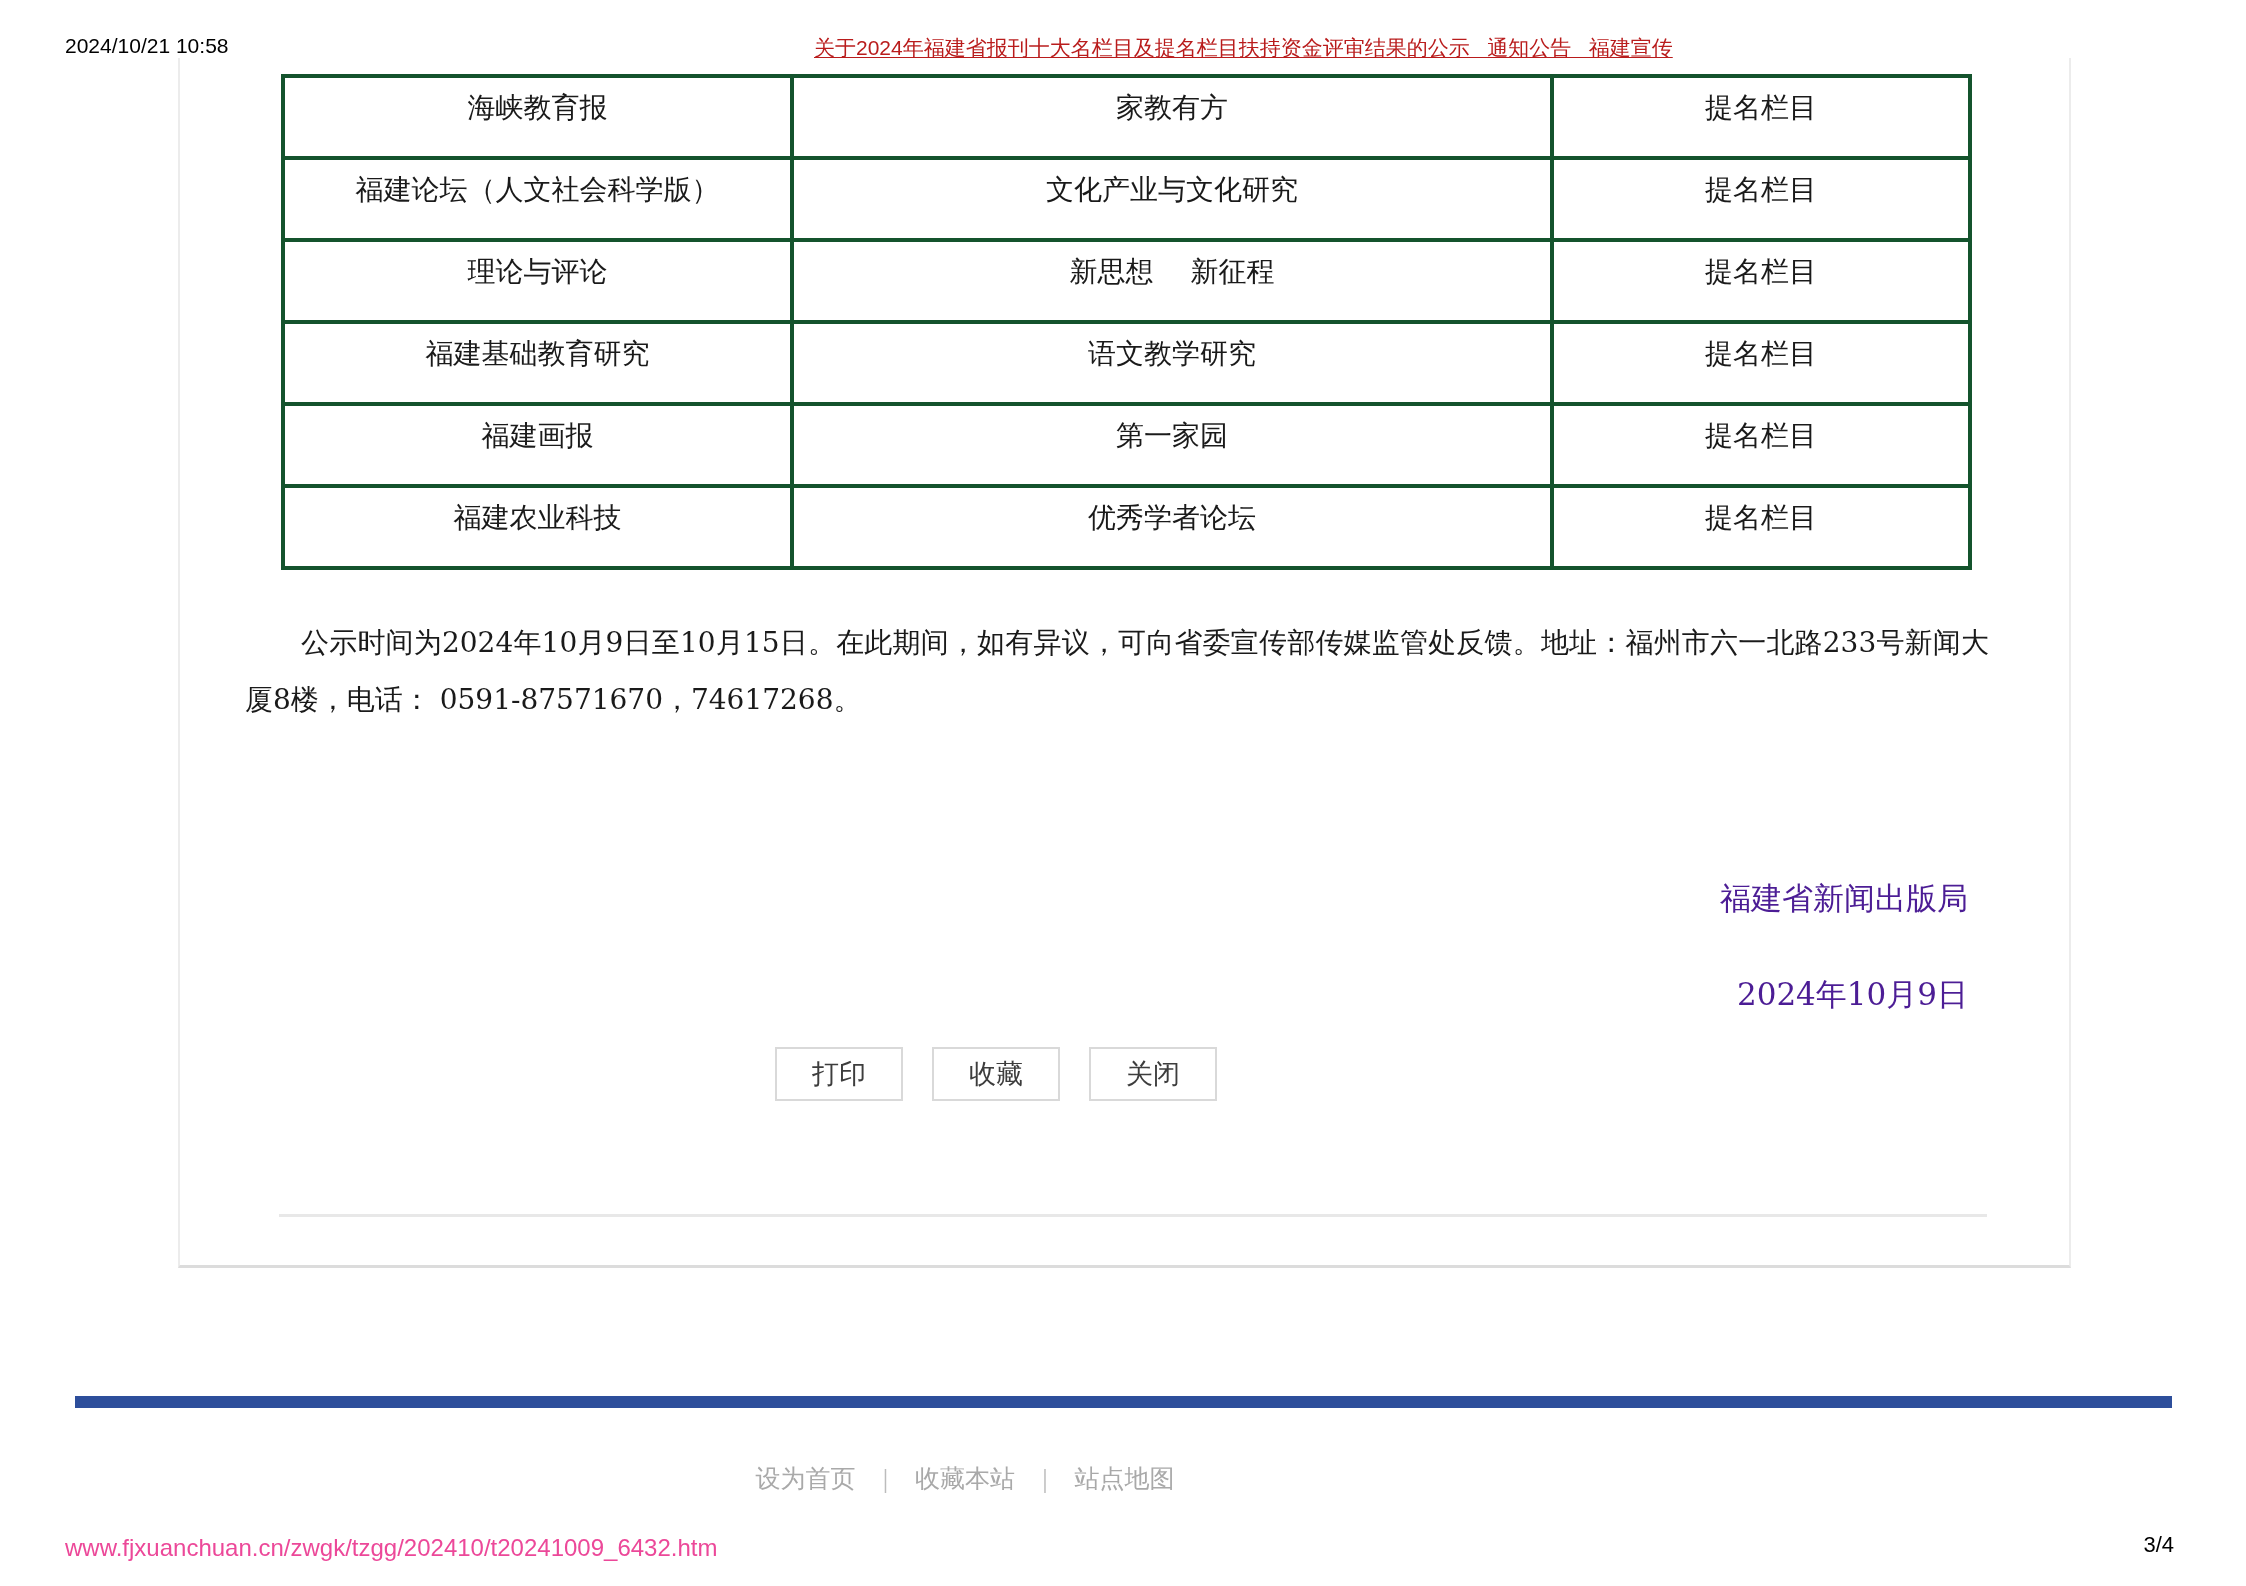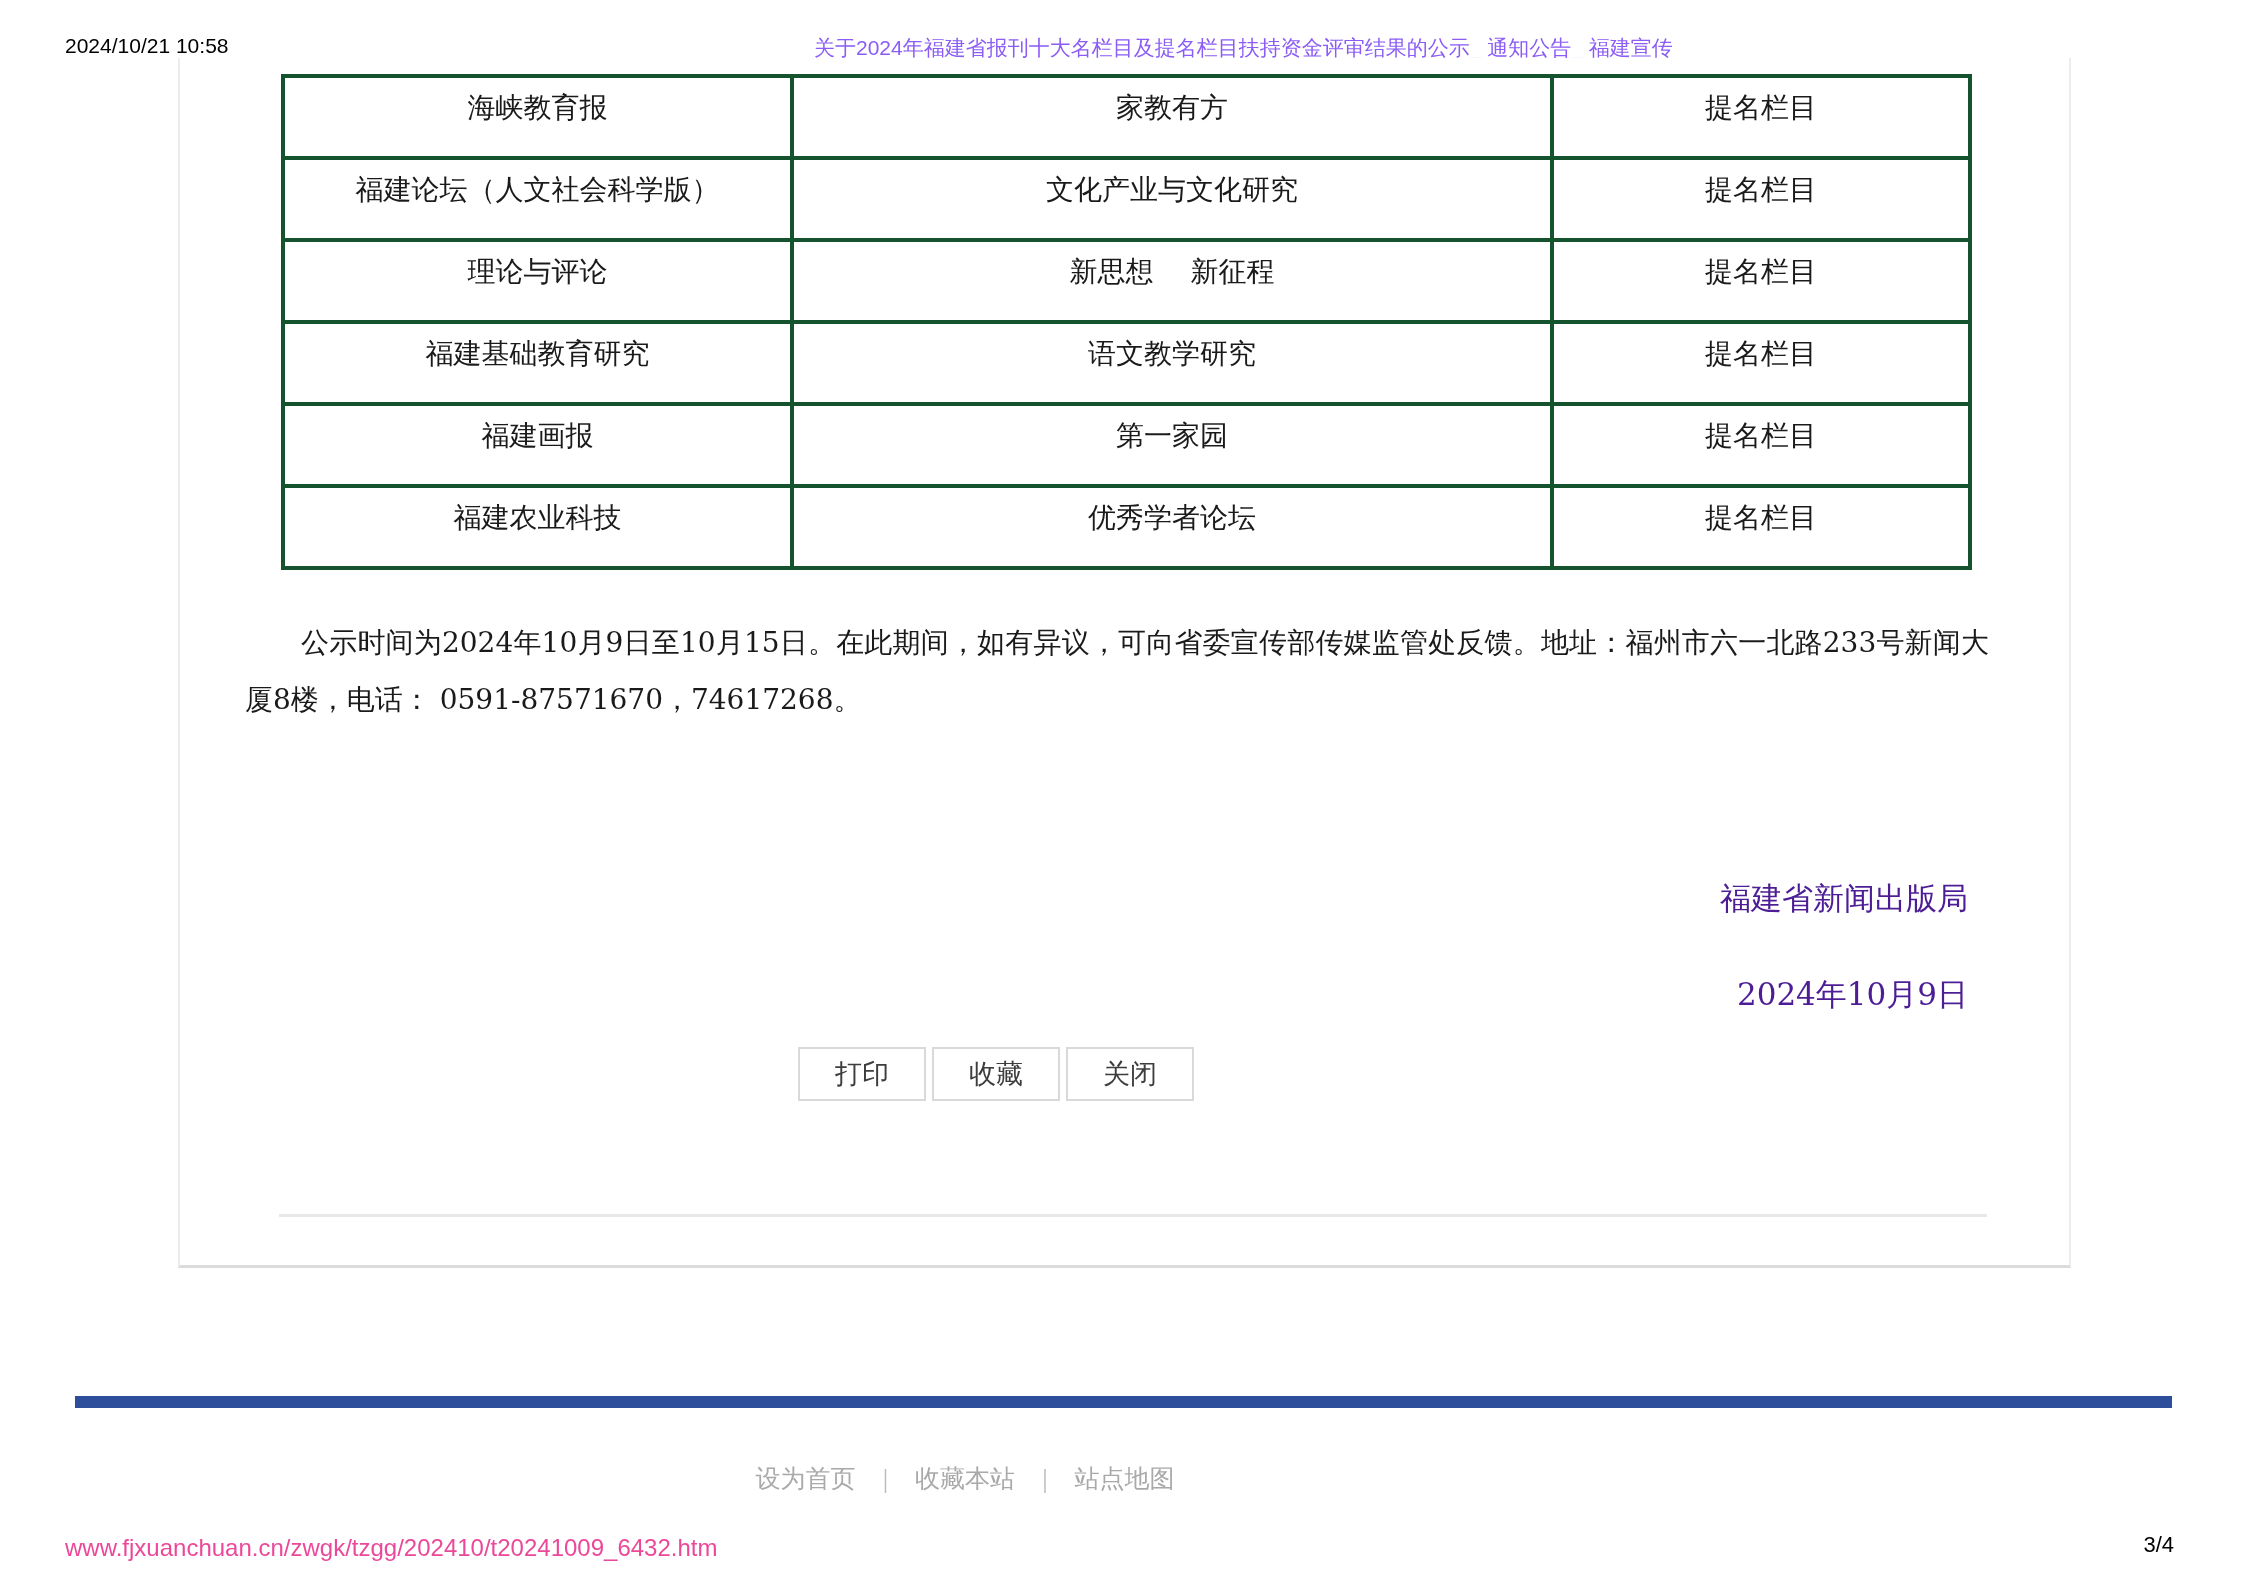--- a/index.html
+++ b/index.html
@@ -1,21 +1,21 @@
 <!DOCTYPE html>
 <html><head>
 <meta charset="utf-8">
 <style>
   * { margin: 0; padding: 0; box-sizing: border-box; }
   html, body { width: 2246px; height: 1586px; background: #ffffff; overflow: hidden; }
   body { font-family: "Liberation Sans", sans-serif; color: #000; position: relative; }
 
   
   .print-datetime { position: absolute; left: 65px; top: 34px; font-size: 21px; color: #000; white-space: nowrap; }
-  .print-title    { position: absolute; left: 814px; top: 34px; font-size: 21px; color: #8b5cf6; white-space: nowrap; }
+  .print-title    { position: absolute; left: 814px; top: 34px; font-size: 21px; color: #b91c1c; white-space: nowrap; text-decoration: underline; }
 
   
   .content-card {
     position: absolute; left: 178px; top: 58px; width: 1893px; height: 1210px;
     border-left: 2px solid #ececec; border-right: 2px solid #ececec;
     border-bottom: 3px solid #dcdcdc; background: #fff;
   }
 
   
   table.award-table {
@@ -46,21 +46,21 @@
     position: absolute; left: 245px; width: 1723px; text-align: right;
     font-family: "DejaVu Serif", "Liberation Serif", serif;
     font-size: 31px; color: #4c1d95; white-space: nowrap; margin-top: 42px;
   }
   .signature-org  { top: 836px; }
   .signature-date { top: 932px; }
 
   
   .actions-row {
     position: absolute; left: 0; top: 1047px; width: 1992px;
-    display: flex; justify-content: center; gap: 6px;
+    display: flex; justify-content: center; gap: 29px;
   }
   .action-button {
     width: 128px; height: 54px;
     background: #fff; border: 2px solid #d9d9d9;
     font-family: "Liberation Sans", sans-serif;
     font-size: 27px; color: #3d3d3d;
     display: flex; align-items: center; justify-content: center;
     cursor: pointer;
   }
 

